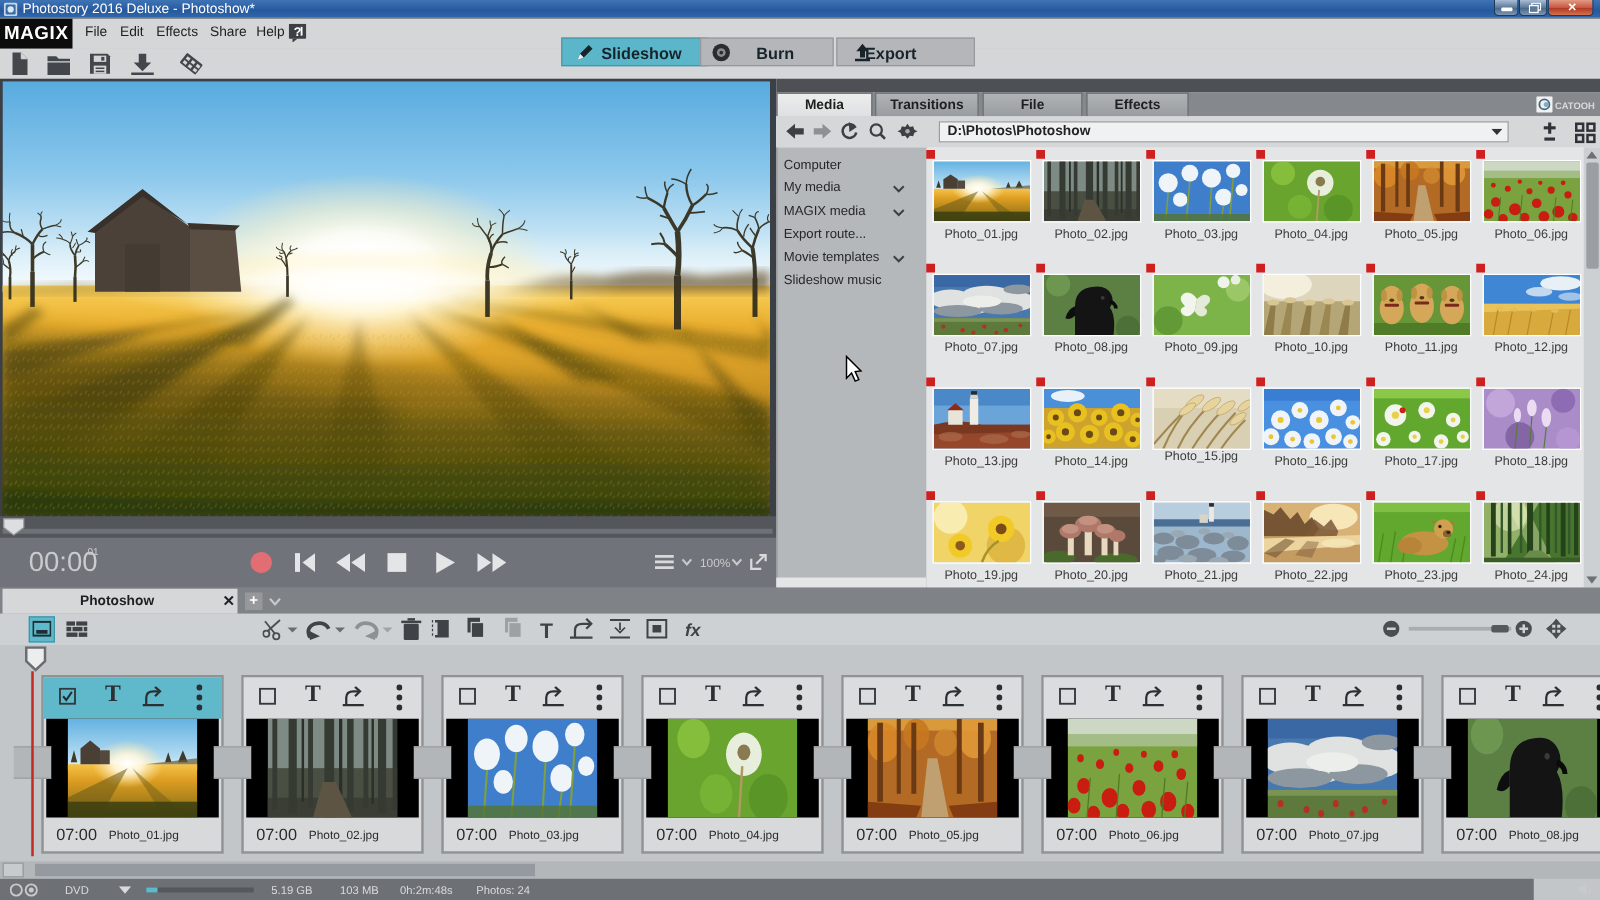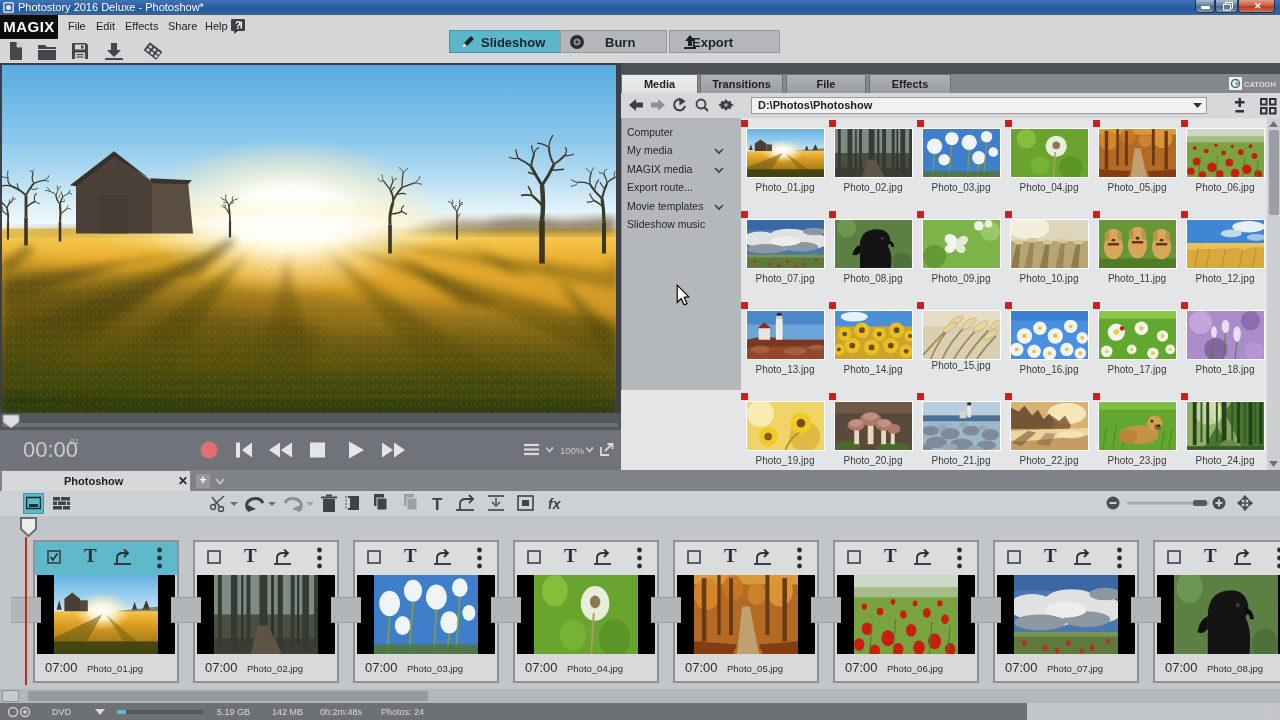--- a/index.html
+++ b/index.html
@@ -42,35 +42,35 @@
 
 #media-panel { left:621px; top:63px; width:659px; height:407px; background:#e3e5e7; }
 #media-topstrip { left:0; top:0; width:659px; height:11px; background:#4d5054; }
 #media-tabrow { left:0; top:11px; width:659px; height:19px; background:#85888c; }
 .mtab { position:absolute; top:0px; height:19px; font-size:11px; font-weight:bold; color:#1f1f1f;
   text-align:center; background:linear-gradient(#b0b3b6,#989ca0); border:1px solid #6e7175; border-bottom:none; line-height:19px; }
 .mtab.active { background:linear-gradient(#eceded,#dfe0e2); }
 #media-navrow { left:0; top:30px; width:659px; height:25px; background:#d5d7d8; }
 #pathbox { left:130px; top:4px; width:456px; height:17px; background:#f0f1f2; border:1px solid #9a9da0;
   font-size:11px; font-weight:bold; color:#222; line-height:15px; padding-left:6px; }
-#tree { left:0px; top:55px; width:120px; height:272px; background:#b5b8bb; border-left:1px solid #8e9194; }
+#tree { left:0px; top:55px; width:120px; height:344px; background:#b5b8bb; border-left:1px solid #8e9194; }
 .titem { position:absolute; left:5px; font-size:10.5px; color:#262626; }
 #grid { left:120px; top:55px; width:526px; height:352px; background:#e3e5e7; }
 .thumb { position:absolute; width:79px; height:50px; border:1px solid #fff; }
 .rmark { position:absolute; width:7px; height:7px; background:#d01f1f; }
 .tlabel { position:absolute; width:88px; text-align:center; font-size:10px; color:#3a3a3a; }
 #gridsb { left:646px; top:55px; width:13px; height:352px; background:#cdd0d3; }
 
 
 #tl-tabrow { left:0; top:470px; width:1280px; height:21px; background:#7f8286; }
 #tl-tab { left:2px; top:1px; width:188px; height:20px; background:#d6d7d9; font-size:11px; font-weight:bold; color:#1e1e1e; }
 #tl-toolbar { left:0; top:491px; width:1280px; height:25px; background:#ced1d4; }
 #tl-area { left:0; top:516px; width:1280px; height:173px; background:#c3c6c9; }
 #tl-scroll { left:0; top:689px; width:1280px; height:14px; background:#b4b7ba; }
-#statusbar { left:0; top:703px; width:1027px; height:17px; background:#6d7074; color:#d9dadc; font-size:9px; }
+#statusbar { left:0; top:703px; width:1227px; height:17px; background:#6d7074; color:#d9dadc; font-size:9px; }
 
 .card { position:absolute; top:24px; width:146px; height:143px; background:#d8d9db; border:2px solid #8f9396; }
 .chead { position:absolute; left:0; top:0; width:142px; height:33px; background:#dbdcde; }
 .chead.sel { background:#5fb9cb; }
 .cphoto { position:absolute; left:2px; top:33px; width:138px; height:79px; background:#000; }
 .cfoot { position:absolute; left:0; top:112px; width:142px; height:27px; }
 .ctime { position:absolute; left:10px; top:6px; font-size:13px; color:#2a2a2a; }
 .cname { position:absolute; left:52px; top:9px; font-size:9.5px; color:#2a2a2a; }
 .conn { position:absolute; width:30px; height:26px; background:#b3b6b9; border-top:1px solid #9a9ea1; border-bottom:1px solid #9a9ea1; }
 
@@ -1523,20 +1523,20 @@
       <circle cx="17" cy="6" r="2" fill="#c8c9cb"></circle>
   </svg>
   <span class="abs" style="left:52px;top:4px">DVD</span>
   <svg class="abs" style="left:95px;top:6px" width="10" height="7" viewBox="0 0 10 7">
       <path d="M0 0 L5 6 L10 0 Z" fill="#d9dadc"></path>
     </svg>
   <div class="abs" style="left:117px;top:7px;width:86px;height:4px;background:#55585c">
       <div style="width:9px;height:4px;background:#5fb9cb"></div>
     </div>
   <span class="abs" style="left:217px;top:4px">5.19 GB</span>
-  <span class="abs" style="left:272px;top:4px">142 MB</span>
+  <span class="abs" style="left:272px;top:4px">103 MB</span>
   <span class="abs" style="left:320px;top:4px">0h:2m:48s</span>
   <span class="abs" style="left:381px;top:4px">Photos: 24</span>
   <svg class="abs" style="left:1262px;top:3px" width="14" height="11" viewBox="0 0 14 11" fill="#c8c9cb">
     <path d="M0 3.5 L3 3.5 L7 0 L7 11 L3 7.5 L0 7.5 Z"></path>
       <path d="M9 2 Q12 5.5 9 9" stroke="#c8c9cb" fill="none" stroke-width="1.2"></path>
   </svg>
 </div>
 
 </body></html>

